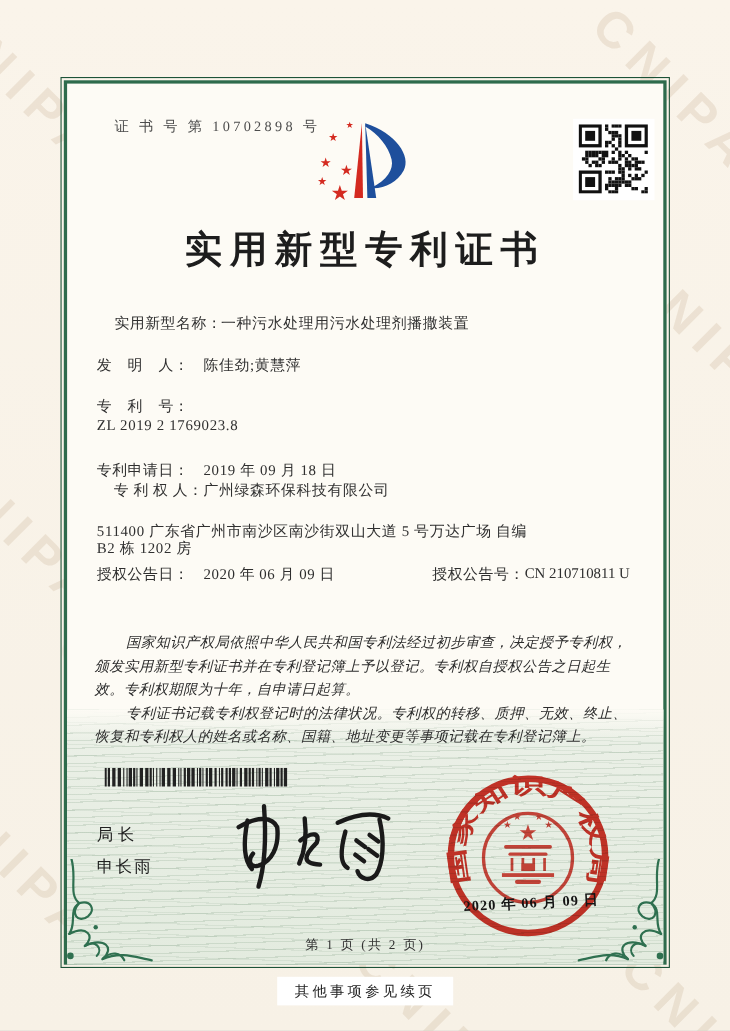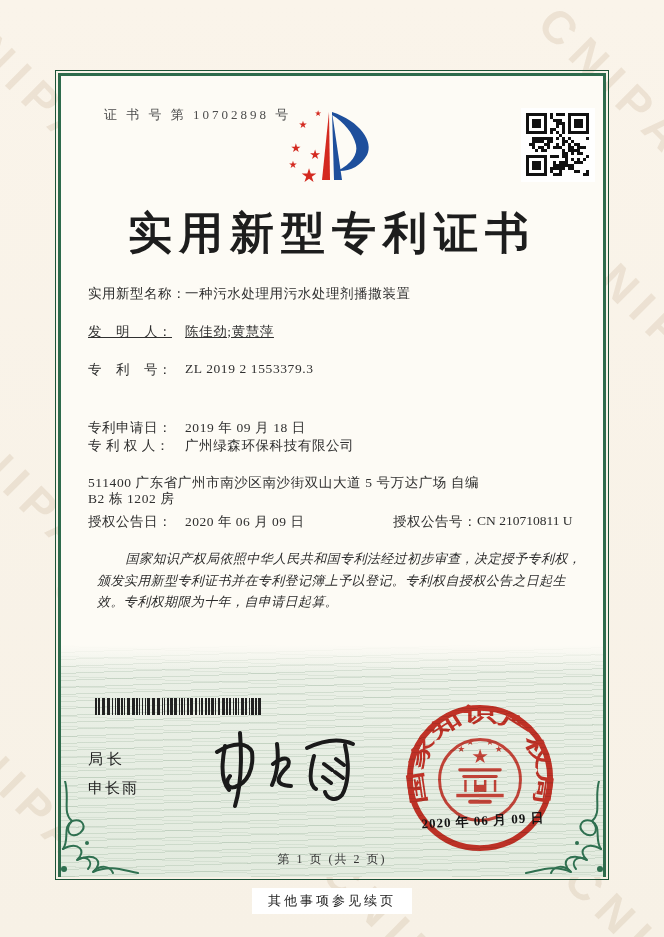--- a/index.html
+++ b/index.html
@@ -43,35 +43,35 @@
     content:'';position:absolute;top:0;left:0;right:0;height:28px;
     background:linear-gradient(#fdfbf5,rgba(253,251,245,0));
   }
   
   #cert-number{position:absolute;left:88px;top:106px;font-size:13px;letter-spacing:3px;color:#4c4c4c;margin-left:16px;}
   #qr-box{position:absolute;left:521px;top:108px;width:74px;height:74px;background:#fff;}
   #qr{position:absolute;left:526px;top:113px;}
   #logo{position:absolute;left:278px;top:104px;}
   #title{
     position:absolute;left:55px;top:204px;width:554px;text-align:center;
-    font-size:44px;font-weight:bold;letter-spacing:7px;color:#1d1d1d;
+    font-size:34px;font-weight:bold;letter-spacing:7px;color:#1d1d1d;
   }
   
   .frow{position:absolute;left:88px;display:flex;font-size:13.5px;color:#303030;}
   .flabel{flex:none;width:97px;letter-spacing:.5px;white-space:pre;}
   .fvalue{letter-spacing:.6px;}
   .fvalue.addr{width:402px;line-height:16px;}
   #grant-row{position:absolute;left:88px;top:513px;font-size:13.5px;display:flex;}
   #grant-row .gd{width:170px;letter-spacing:.5px;}
   #grant-row .gl2{margin-left:38px;letter-spacing:.5px;}
   
   #paras{
-    position:absolute;left:86px;top:548px;width:494px;
+    position:absolute;left:86px;top:573px;width:494px;
     font-size:13px;line-height:21.5px;font-style:italic;
-    letter-spacing:.4px;color:#2c2c2c;margin-left:11px;
+    letter-spacing:.4px;color:#2c2c2c;
   }
   #paras p{margin:0;text-indent:2.2em;}
   
   #barcode{position:absolute;left:95px;top:698px;}
   #officer-title{position:absolute;left:88px;top:750px;font-size:15px;letter-spacing:4px;color:#202020;
     font-family:"Liberation Sans","DejaVu Sans",sans-serif;}
   #officer-name{position:absolute;left:88px;top:779px;font-size:15px;letter-spacing:2px;color:#202020;
     font-family:"Liberation Sans","DejaVu Sans",sans-serif;}
   #signature{position:absolute;left:195px;top:726px;}
   #seal{position:absolute;left:403px;top:701px;mix-blend-mode:multiply;}
@@ -248,52 +248,53 @@
       <text x="31" y="78" font-size="19">★</text>
       <text x="37" y="55" font-size="13">★</text>
     </g>
     <path d="M51,8 L44,76 L52,76 Z" fill="#d42a20"></path>
     <path d="M54,8 L56,76 L64,76 Z" fill="#1e4f9c"></path>
     <path d="M54,8 C82,17 96,38 89,51 C83,62 71,68 59,67 C74,60 80,50 78,41 C75,29 66,18 54,11 Z" fill="#1e4f9c"></path>
   </svg>
 
   <div id="title">实用新型专利证书</div>
 
-  <div class="frow" style="top:285px;">
+  <div class="frow" style="top:285px;margin-left:16px;">
     <span class="flabel">实用新型名称：</span>
     <span class="fvalue">一种污水处理用污水处理剂播撒装置</span>
   </div>
-  <div class="frow" style="top:323px;text-decoration:underline;">
+  <div class="frow" style="top:323px;">
     <span class="flabel">发　明　人：</span>
     <span class="fvalue">陈佳劲;黄慧萍</span>
   </div>
-  <div class="frow" style="top:361px;">
+  <div class="frow" style="top:361px;flex-direction:column;">
     <span class="flabel">专　利　号：</span>
-    <span class="fvalue">ZL 2019 2 1553379.3</span>
+    <span class="fvalue">ZL 2019 2 1769023.8</span>
   </div>
   <div class="frow" style="top:399px;margin-top:20px;">
     <span class="flabel">专利申请日：</span>
     <span class="fvalue">2019 年 09 月 18 日</span>
   </div>
-  <div class="frow" style="top:437px;">
+  <div class="frow" style="top:437px;text-align:right;">
     <span class="flabel">专 利 权 人：</span>
     <span class="fvalue">广州绿森环保科技有限公司</span>
   </div>
   <div class="frow" style="top:475px;">
     <span class="fvalue addr">511400 广东省广州市南沙区南沙街双山大道 5 号万达广场 自编 B2 栋 1202 房</span>
   </div>
   <div id="grant-row">
     <span class="flabel">授权公告日：</span>
     <span class="gd">2020 年 06 月 09 日</span>
     <span class="gl2">授权公告号：</span>
     <span>CN 210710811 U</span>
   </div>
 
   <div id="paras">
     <p>国家知识产权局依照中华人民共和国专利法经过初步审查，决定授予专利权，颁发实用新型专利证书并在专利登记簿上予以登记。专利权自授权公告之日起生效。专利权期限为十年，自申请日起算。</p>
+    <p>专利证书记载专利权登记时的法律状况。专利权的转移、质押、无效、终止、恢复和专利权人的姓名或名称、国籍、地址变更等事项记载在专利登记簿上。</p>
   </div>
 
   <svg id="barcode" width="172" height="18">
       <rect x="0" y="0" width="2" height="17" fill="#222"></rect>
       <rect x="3" y="0" width="2" height="17" fill="#222"></rect>
       <rect x="7" y="0" width="3" height="17" fill="#222"></rect>
       <rect x="12" y="0" width="3" height="17" fill="#222"></rect>
       <rect x="17" y="0" width="1" height="17" fill="#222"></rect>
       <rect x="20" y="0" width="1" height="17" fill="#222"></rect>
       <rect x="22" y="0" width="3" height="17" fill="#222"></rect>

